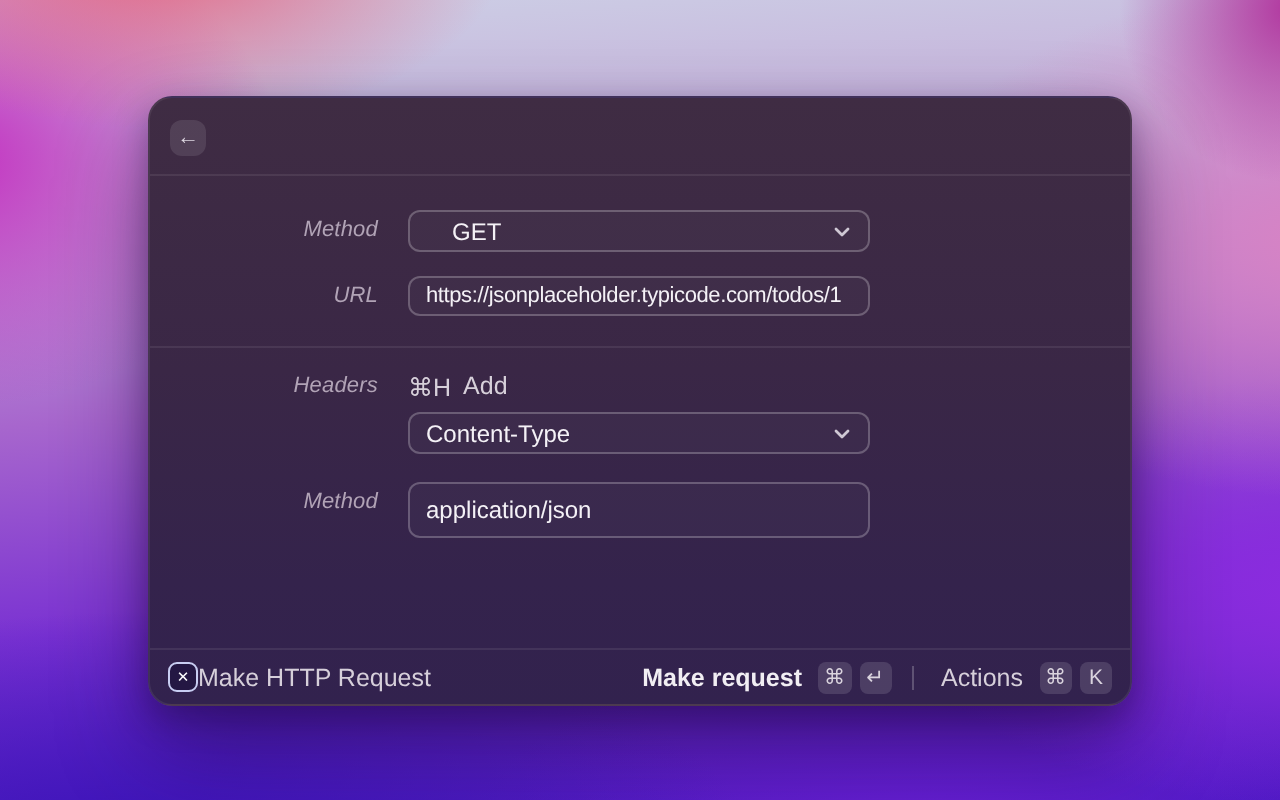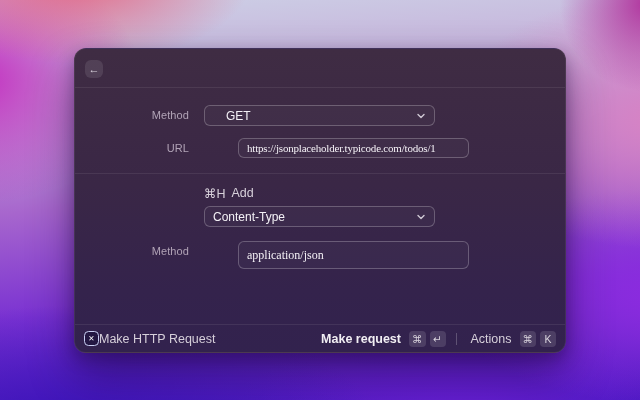--- a/index.html
+++ b/index.html
@@ -40,32 +40,32 @@
     position:absolute; left:10px; top:11px; width:18px; height:18px;
     border:none; border-radius:6px;
     background:rgba(255,255,255,0.10);
     color:#ddd6e0; font-size:11px; line-height:17px; text-align:center;
     cursor:pointer; font-family:inherit; padding:0;
   }
 
   
   .f-label {
     position:absolute; left:0; width:114px; text-align:right;
-    font-size:11px; color:#b1a3b6; letter-spacing:0.1px;
+    font-size:11px; color:#b1a3b6; letter-spacing:0.1px;font-style:italic;
   }
   .field {
     position:absolute; left:129px; width:231px;
     border:1px solid rgba(255,255,255,0.24);
     border-radius:6px;
     background:rgba(255,255,255,0.025);
     color:#f4f1f6; font-size:12px;
     display:flex; align-items:center; justify-content:space-between;
     padding:0 8px;
   }
-  input.field { font-family:Liberation Serif, serif; outline:none; display:block;margin-left:34px; }
+  input.field { font-family:Liberation Sans, sans-serif; outline:none; display:block; }
   .url-input { font-size:11px; letter-spacing:-0.2px; }
   .chev { flex:0 0 auto; margin-left:6px; }
   .divider {
     position:absolute; left:0; right:0; height:1px;
     background:rgba(255,255,255,0.08);
   }
   .headers-add {
     position:absolute; left:129px; top:136px; height:16px;
     display:flex; align-items:center; gap:6px;
     font-size:12.5px; color:#d7d0da;
@@ -121,20 +121,21 @@
       <svg class="chev" width="10" height="10" viewBox="0 0 10 10">
         <polyline points="2,3.5 5,6.5 8,3.5" fill="none" stroke="#cfc8d4" stroke-width="1.4" stroke-linecap="round" stroke-linejoin="round"></polyline>
       </svg>
     </div>
 
     <label class="f-label" style="top:89px; line-height:20px;">URL</label>
     <input class="field url-input" style="top: 89px; height: 20px;" type="text" value="https://jsonplaceholder.typicode.com/todos/1">
 
     <div class="divider" style="top:124px;"></div>
 
+    <label class="f-label" style="top:136px; line-height:16px;">Headers</label>
     <div class="headers-add">
       <span>⌘H</span>
       <span>Add</span>
     </div>
 
     <div class="field" style="top:157px; height:21px;">
       <span>Content-Type</span>
       <svg class="chev" width="10" height="10" viewBox="0 0 10 10">
         <polyline points="2,3.5 5,6.5 8,3.5" fill="none" stroke="#cfc8d4" stroke-width="1.4" stroke-linecap="round" stroke-linejoin="round"></polyline>
       </svg>

